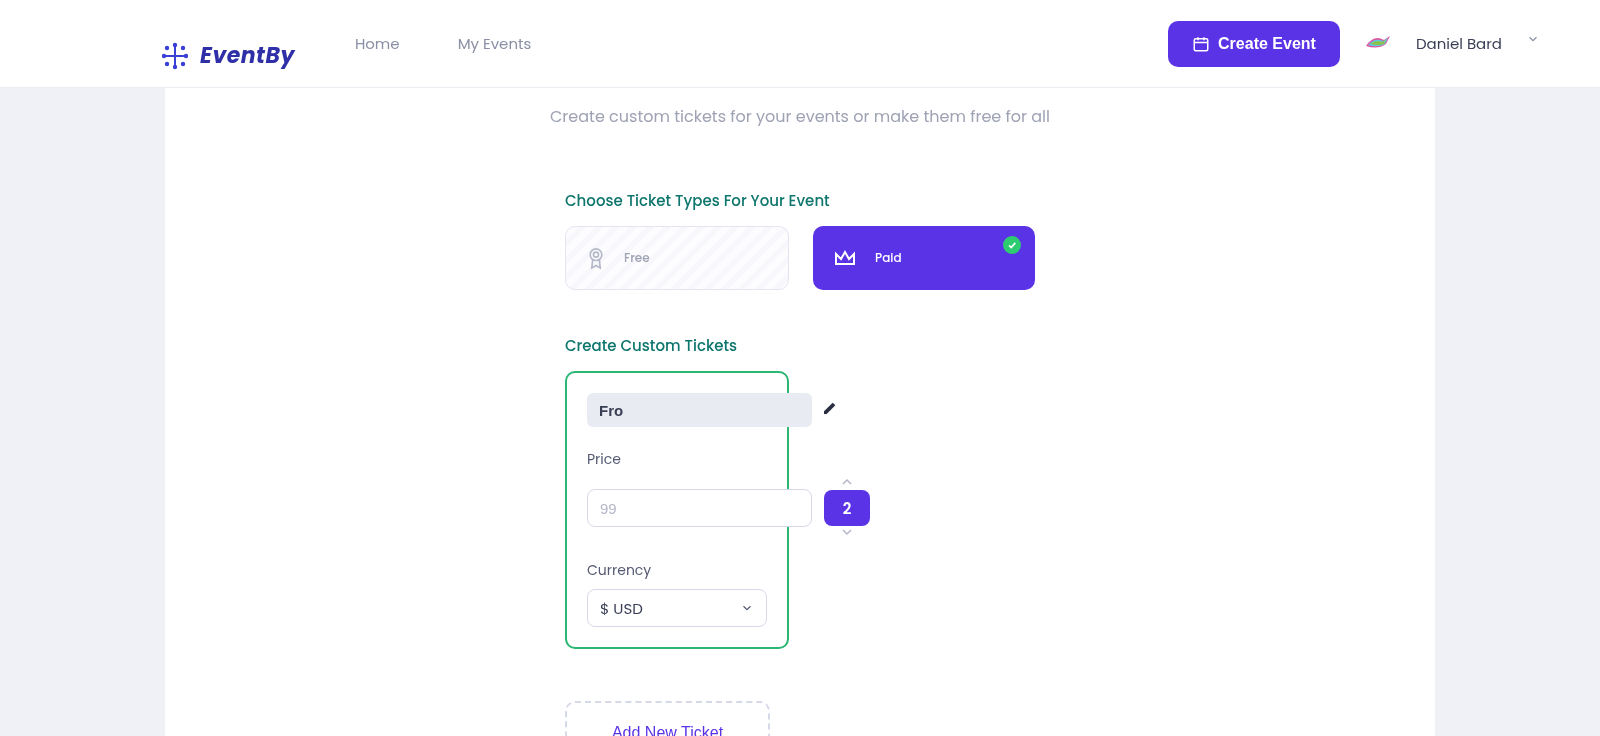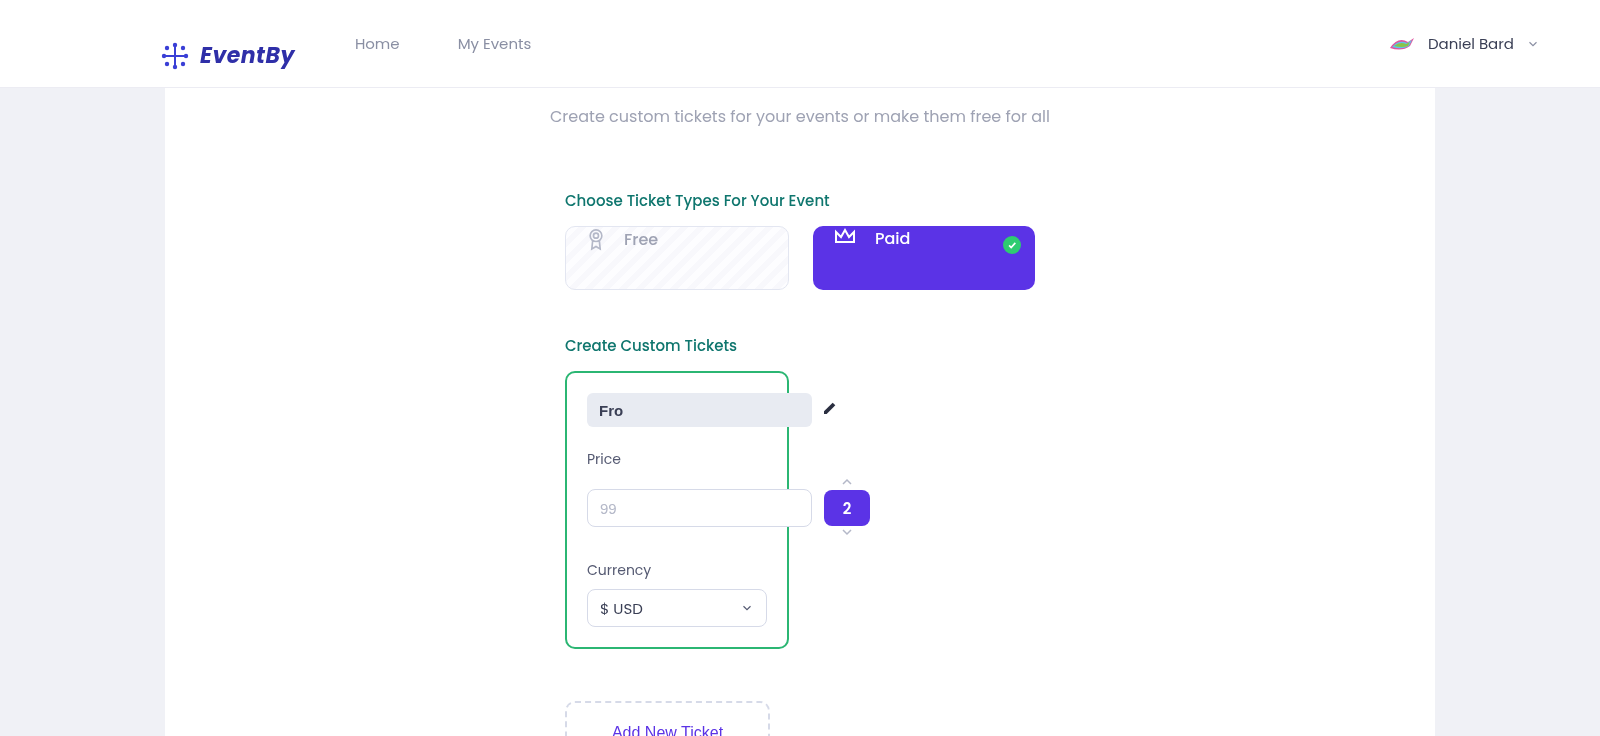--- a/index.html
+++ b/index.html
@@ -51,22 +51,22 @@
     padding: 14px 24px;
     font-size: 16px;
     font-weight: 600;
     display: flex;
     align-items: center;
     gap: 8px;
     cursor: pointer;
   }
   .user {
     display: flex;
-    align-items: center;
-    gap: 12px;
+    align-items: flex-start;
+    gap: 24px;
     margin-left: 24px;
     font-size: 15px;
     color: #3a3f55;
     cursor: pointer;
   }
   .avatar {
     width: 28px; height: 20px;
     position: relative;
   }
   .avatar svg{display:block;}
@@ -100,23 +100,24 @@
   }
   .type-row {
     display: flex;
     gap: 24px;
   }
   .type-tile {
     flex: 1;
     height: 64px;
     border-radius: 10px;
     display: flex;
+    align-items: center;
     gap: 18px;
     padding: 0 20px;
-    font-size: 16px;
+    font-size: 12px;
     font-weight: 500;
     position: relative;
     cursor: pointer;
   }
   .type-tile.free {
     border: 1.5px solid #e3e6f1;
     color: #9ea2b3;
     background: repeating-linear-gradient(
       -45deg,
       #fdfdff,
@@ -269,20 +270,29 @@
     <span class="logo-text">EventBy</span>
   </div>
 
   <div class="nav">
     <a>Home</a>
     <a>My Events</a>
   </div>
 
   <div class="spacer"></div>
 
+  <button class="create-event-btn">
+    <svg width="18" height="18" viewBox="0 0 24 24" fill="none" stroke="#fff" stroke-width="2">
+      <rect x="3" y="5" width="18" height="16" rx="2"></rect>
+      <line x1="3" y1="10" x2="21" y2="10"></line>
+      <line x1="8" y1="3" x2="8" y2="7"></line>
+      <line x1="16" y1="3" x2="16" y2="7"></line>
+    </svg>
+    <span>Create Event</span>
+  </button>
 
   <div class="user">
     <span class="avatar">
       <svg width="28" height="20" viewBox="0 0 28 20">
         <path d="M2 14 Q 10 2 20 8 L26 4 L22 12 Q14 18 2 14 Z" fill="#e056a0"></path>
         <path d="M4 13 Q 11 5 19 9 L24 6 L21 12 Q14 16 4 13 Z" fill="#5ec6e8"></path>
         <path d="M6 12 Q 12 7 18 10 L22 8 L20 12 Q14 14 6 12 Z" fill="#8bc34a"></path>
       </svg>
     </span>
     <span>Daniel Bard</span>

